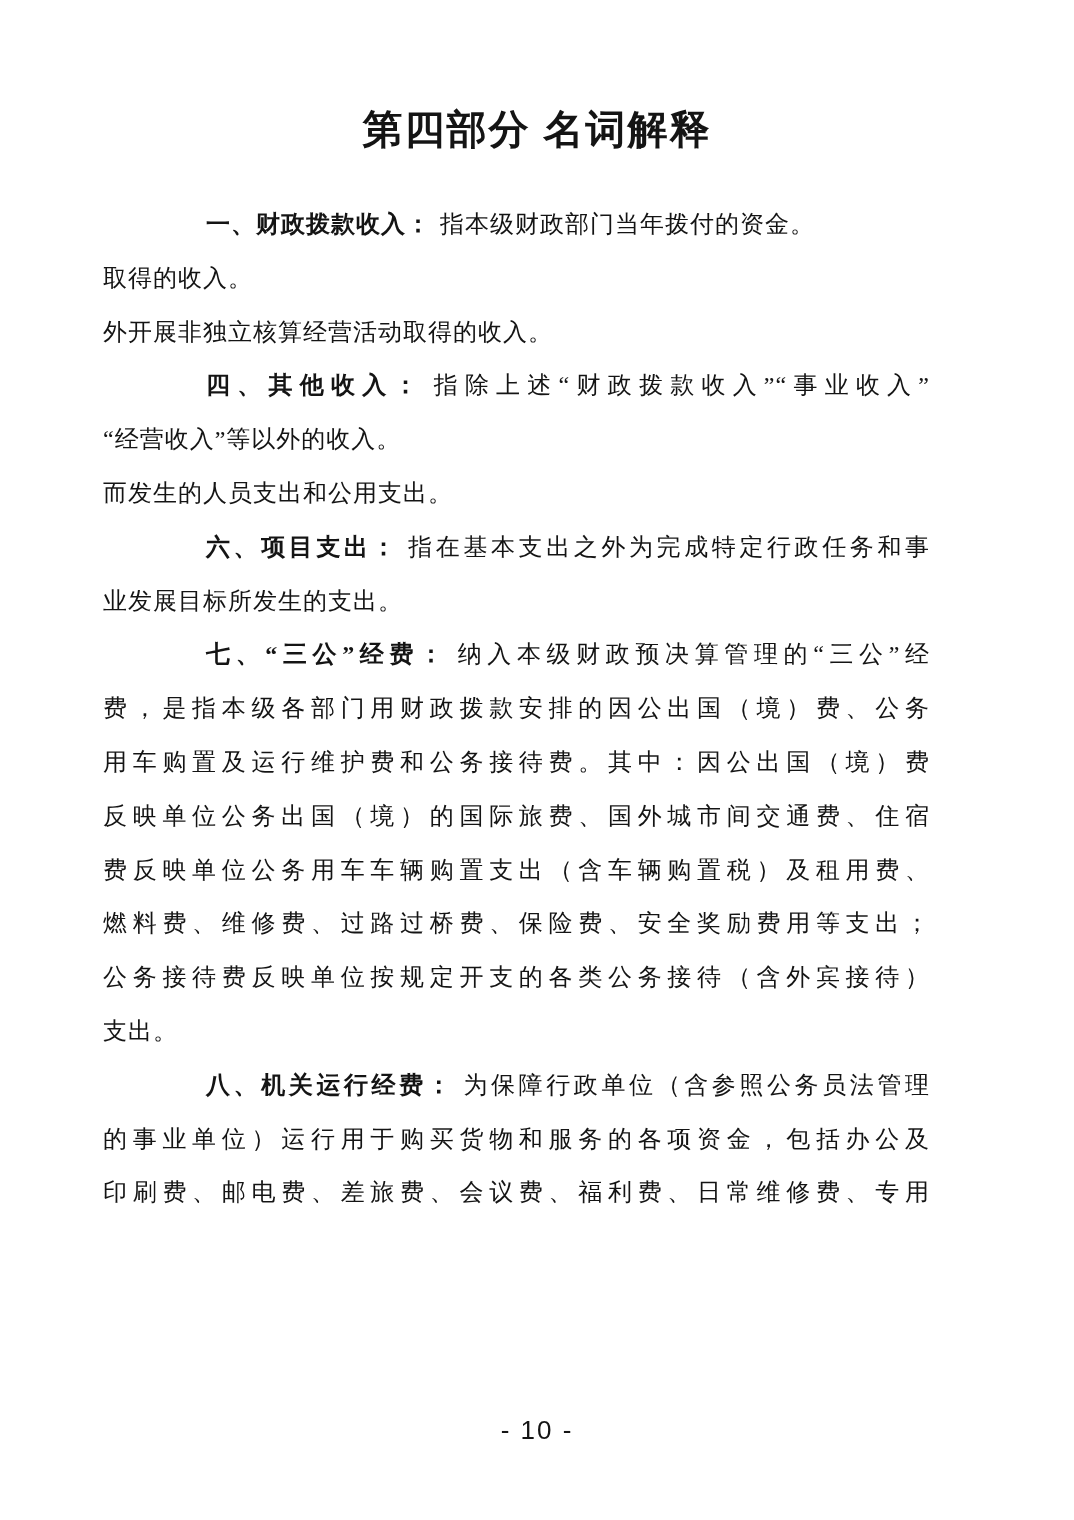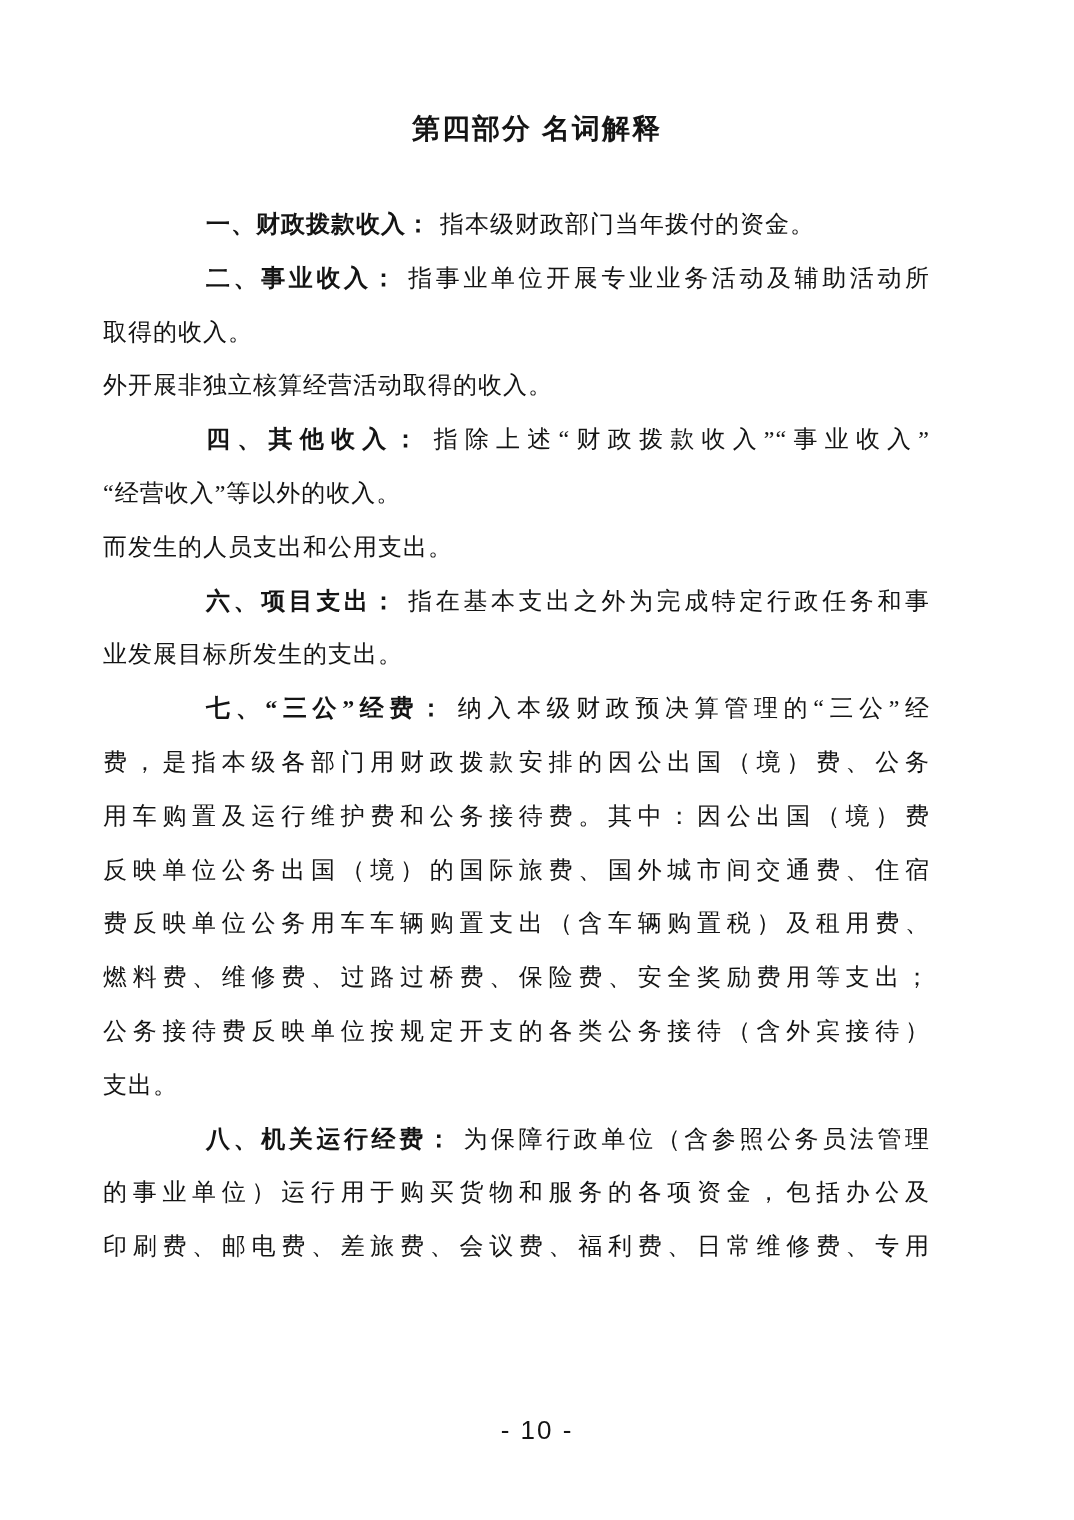--- a/index.html
+++ b/index.html
@@ -10,21 +10,21 @@
     height: 1520px;
     background: #ffffff;
     overflow: hidden;
     font-family: "Liberation Serif", "DejaVu Serif", serif;
     color: #141414;
   }
   .doc-title {
     padding-top: 104px;
     height: 154px;
     text-align: center;
-    font-size: 28px;
+    font-size: 40px;
     line-height: 50px;
     font-weight: bold;
     letter-spacing: 2px;
     font-family: "Liberation Sans", "DejaVu Sans", sans-serif;
   }
   .content {
     margin-left: 103px;
     margin-top: 44px;
     width: 827px;
   }
@@ -64,21 +64,20 @@
 <body>
 
 <div class="page">
 
   <h1 class="doc-title">第四部分 名词解释</h1>
 
   <div class="content">
 
     <p class="ln first"><span class="term">一、财政拨款收入：</span><span>指本级财政部门当年拨付的资金。</span></p>
 
-    <p class="ln first full"><span class="term">二、事业收入：</span><span>指事业单位开展专业业务活动及辅助活动所</span></p>
     <p class="ln"><span>取得的收入。</span></p>
 
     <p class="ln"><span>外开展非独立核算经营活动取得的收入。</span></p>
 
     <p class="ln first full"><span class="term">四、其他收入：</span><span>指除上述“财政拨款收入”“事业收入”</span></p>
     <p class="ln"><span>“经营收入”等以外的收入。</span></p>
 
     <p class="ln"><span>而发生的人员支出和公用支出。</span></p>
 
     <p class="ln first full"><span class="term">六、项目支出：</span><span>指在基本支出之外为完成特定行政任务和事</span></p>

